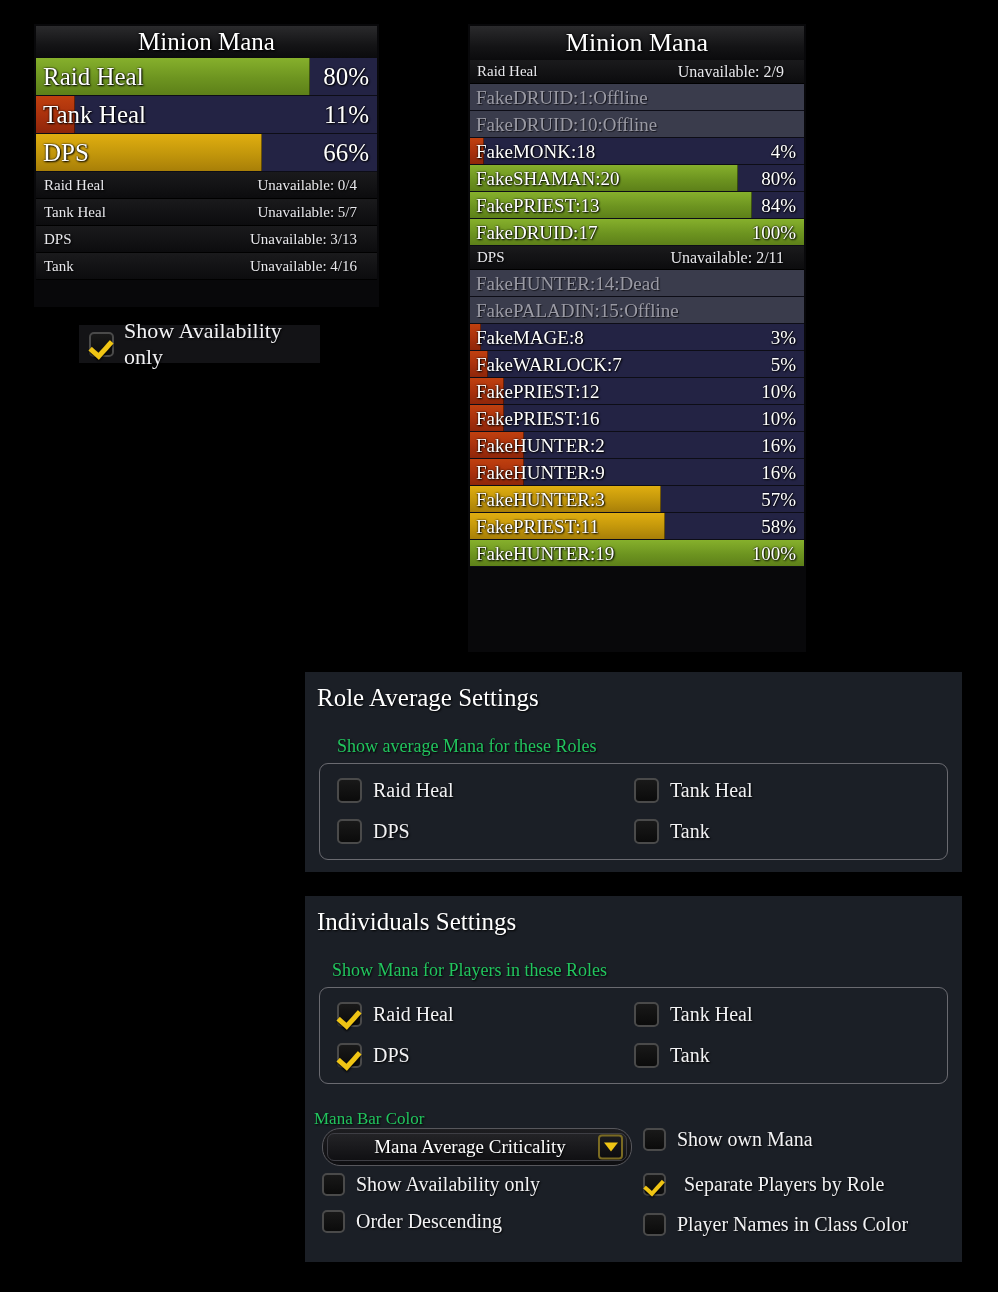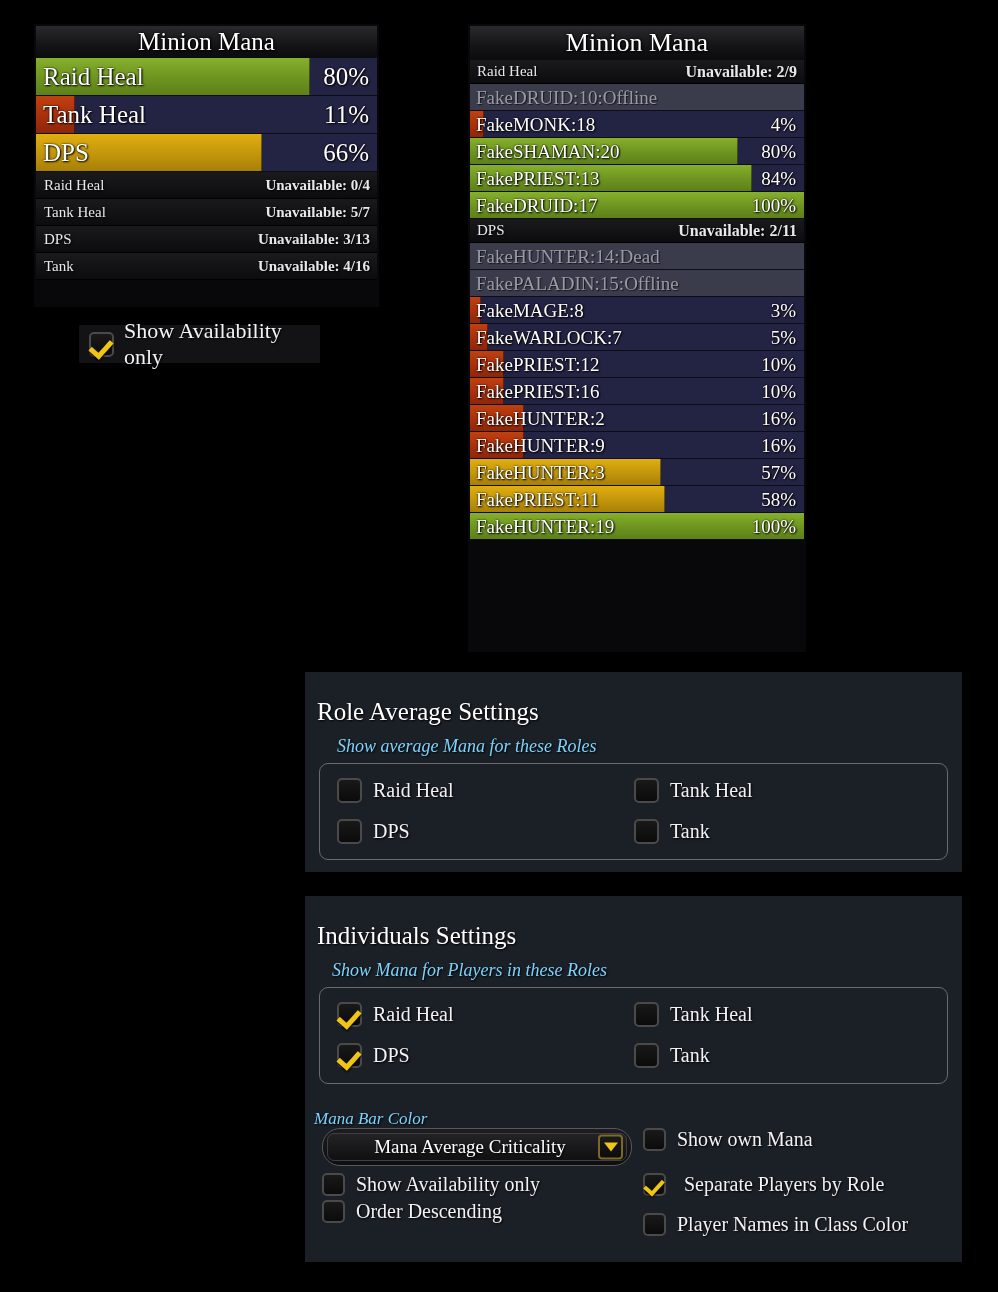--- a/index.html
+++ b/index.html
@@ -34,21 +34,21 @@
   .row .lbl{position:relative;z-index:2;color:#fff;text-shadow:1px 1px 2px #000,0 0 2px #000;white-space:nowrap;}
   .row .val{position:absolute;z-index:2;right:8px;color:#fff;text-shadow:1px 1px 2px #000,0 0 2px #000;}
 
   .hdr-row{
     position:relative;box-sizing:border-box;
     background:linear-gradient(to bottom,#1a1a1c,#0c0c0e);
     border-bottom:1px solid #000;color:#e8e8ec;
     text-shadow:1px 1px 2px #000;
   }
   .hdr-row .hl{position:absolute;}
-  .hdr-row .hv{position:absolute;right:7px;font-weight:bold;}
+  .hdr-row .hv{position:absolute;right:20px;}
 
   .row.offline{background:#3a3c4c;}
   .row.offline .lbl{color:#9a9aa4;text-shadow:1px 1px 1px #15151c;}
 
   
   #w1{left:34px;top:24px;width:345px;height:283px;}
   #w1 .mana-title{height:32px;line-height:31px;font-size:25px;}
   #w1 .row{height:38px;}
   #w1 .row .lbl{display:block;padding-left:7px;line-height:38px;font-size:25px;}
   #w1 .row .val{top:0;line-height:38px;font-size:25px;}
@@ -87,23 +87,22 @@
     transform:rotate(42deg);
     filter:drop-shadow(1px 1px 1px #000);
   }
   .cb.sm.checked::after{left:3px;top:1px;width:8px;height:15px;border-width:0 4px 4px 0;}
 
   
   .panel{position:absolute;background:#1b1f26;box-sizing:border-box;}
   .panel-title{
     position:absolute;left:12px;color:#fff;font-size:25px;
     text-shadow:1px 1px 2px #000;
-    margin-top:14px;
-  }
-  .group-label{position:absolute;color:#7dd3fc;font-size:18px;text-shadow:1px 1px 2px #000;font-style:italic;}
+  }
+  .group-label{position:absolute;color:#22c55e;font-size:18px;text-shadow:1px 1px 2px #000;}
   .group-box{
     position:absolute;box-sizing:border-box;
     border:1px solid #6a6a70;border-radius:9px;background:transparent;
   }
   .cbrow{position:absolute;display:flex;align-items:center;}
   .cbrow .txt{color:#f2f2f4;font-size:20px;margin-left:11px;text-shadow:1px 1px 2px #000;white-space:nowrap;}
 
   #panelRole{left:305px;top:672px;width:657px;height:200px;}
   #panelInd{left:305px;top:896px;width:657px;height:366px;}
 
@@ -179,20 +178,23 @@
   <div class="cb checked"></div>
   <span class="cb-label">Show Availability only</span>
 </div>
 
 <div class="mana-window" id="w2">
   <div class="mana-title">Minion Mana</div>
   <div id="w2-rows">
       <div class="hdr-row">
         <span class="hl">Raid Heal</span>
         <span class="hv">Unavailable: 2/9</span>
+      </div>
+      <div class="row offline">
+        <span class="lbl">FakeDRUID:1:Offline</span>
       </div>
       <div class="row offline">
         <span class="lbl">FakeDRUID:10:Offline</span>
       </div>
       <div class="row">
         <div class="bar red" style="width: 4%;"></div>
         <span class="lbl">FakeMONK:18</span>
         <span class="val">4%</span>
       </div>
       <div class="row">
@@ -331,21 +333,21 @@
         <span class="txt">Show own Mana</span>
       </div>
       <div class="cbrow" style="left: 17px; top: 277px;">
         <div class="cb sm"></div>
         <span class="txt">Show Availability only</span>
       </div>
       <div class="cbrow" style="left: 338px; top: 277px; gap: 7px;">
         <div class="cb sm checked"></div>
         <span class="txt">Separate Players by Role</span>
       </div>
-      <div class="cbrow" style="left: 17px; top: 304px;">
+      <div class="cbrow" style="left: 17px; top: 314px;">
         <div class="cb sm"></div>
         <span class="txt">Order Descending</span>
       </div>
       <div class="cbrow" style="left: 338px; top: 317px;">
         <div class="cb sm"></div>
         <span class="txt">Player Names in Class Color</span>
       </div>
     </div>
 </div>
 

